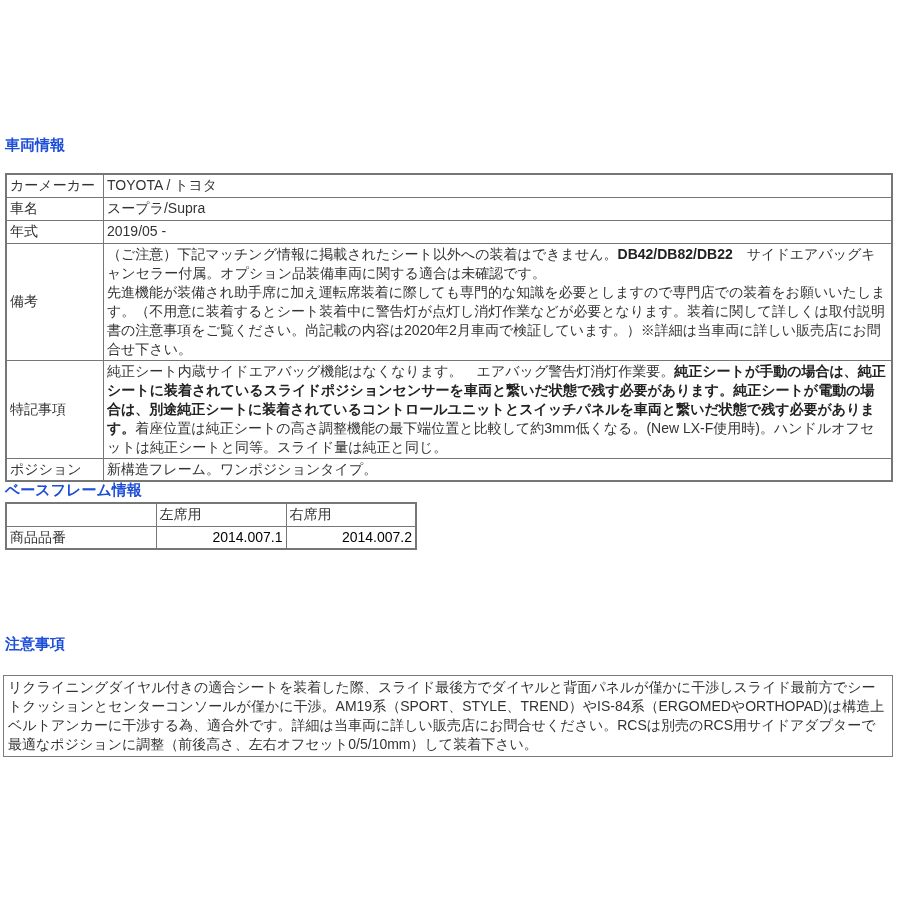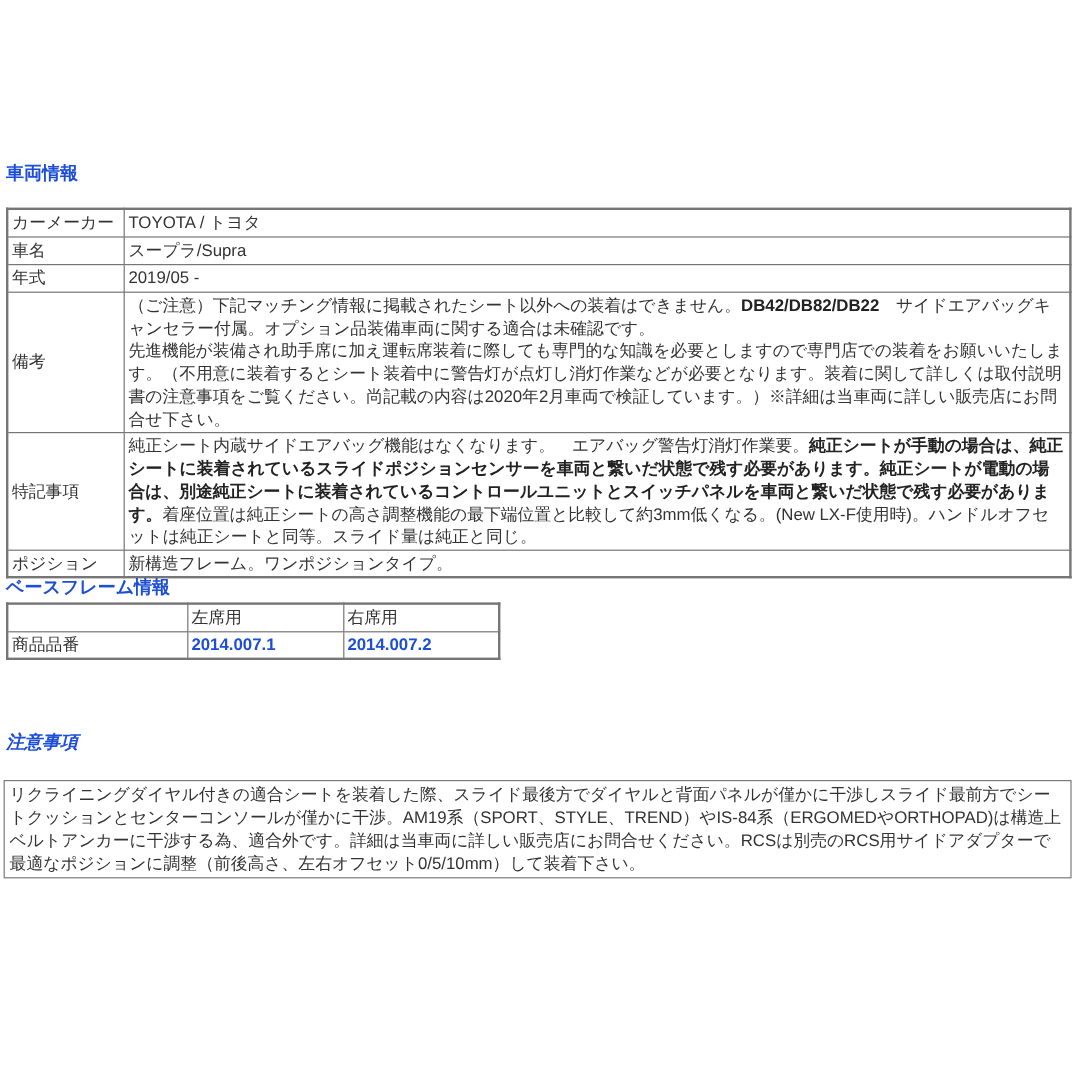--- a/index.html
+++ b/index.html
@@ -21,21 +21,21 @@
   }
   .section-title {
     font-size: 15px;
     font-weight: bold;
     line-height: 16px;
     margin: 0;
     color: #1d4ed8;
   }
   .title-vehicle { margin-top: 137px; }
   .title-base    { }
-  .title-notes   { margin-top: 61px; font-style: italic; }
+  .title-notes   { margin-top: 86px; }
 
   table {
     border-collapse: collapse;
     border: 2px solid #767676;
     table-layout: fixed;
   }
   .vehicle-table { width: 888px; margin-top: 20px; }
   .base-table    { width: 410px; margin-top: 4px; }
 
   th, td {
@@ -49,21 +49,21 @@
   }
   .vehicle-table th { width: 90px; }
   .vehicle-table tr.simple-row { height: 23px; }
 
   .base-table col.c1 { width: 150px; }
   .base-table col.c2 { width: 130px; }
   .base-table col.c3 { width: 130px; }
   .base-table tr { height: 23px; }
 
   b { color: #222222; }
-  .bold-cell { font-weight: bold; color: #1d4ed8; }
+  .bold-cell { font-weight: normal; color: #000000; text-align: right; }
 
   .notes-box {
     box-sizing: border-box;
     width: 890px;
     margin-top: 23px;
     margin-left: -2px;
     border: 1px solid #7b7b7b;
     padding: 2px 4px;
     line-height: 19px;
   }

